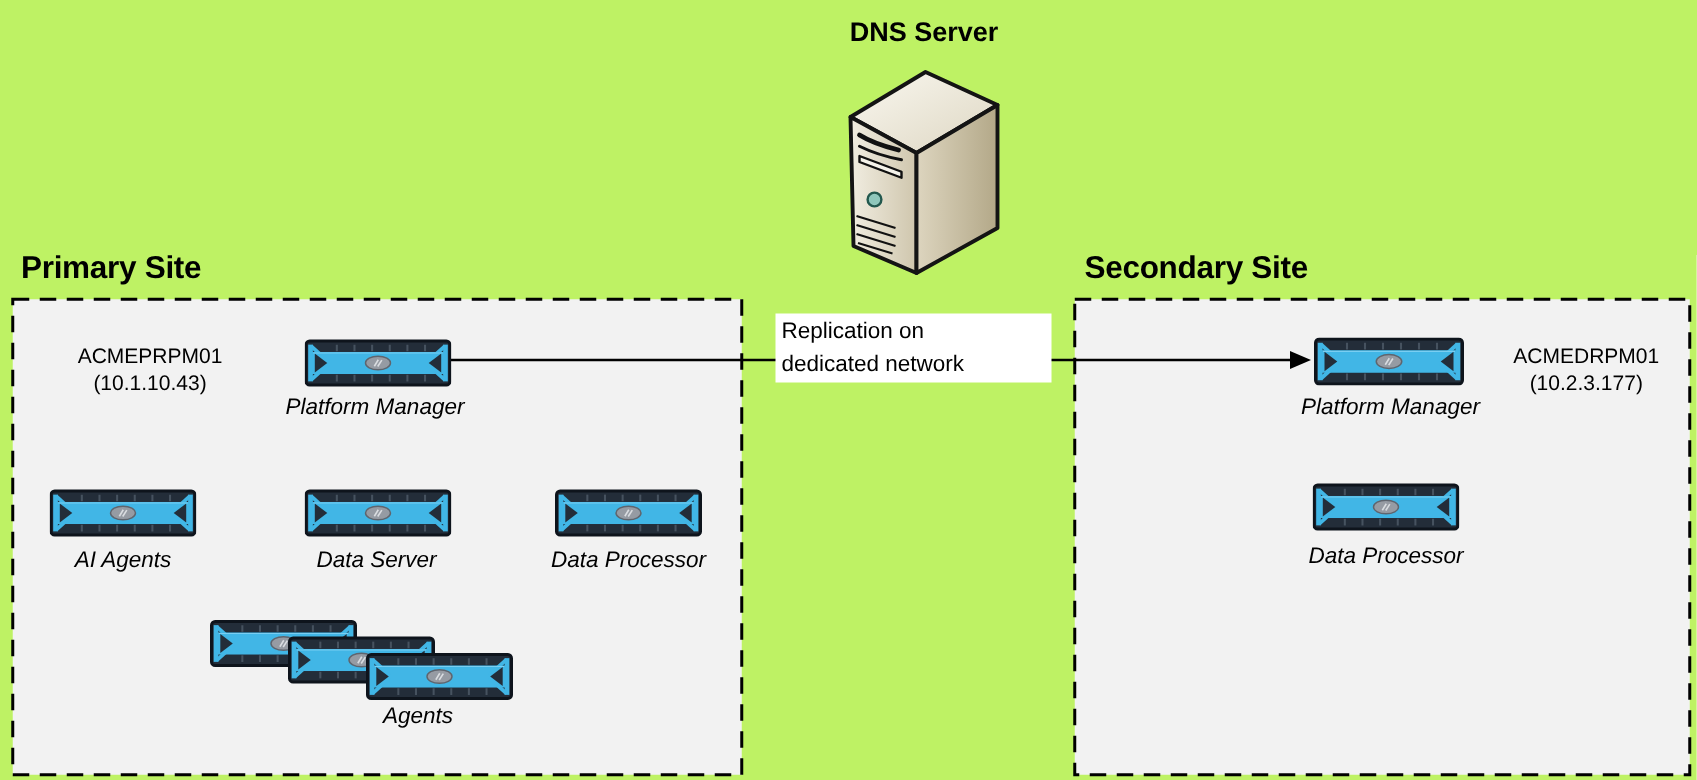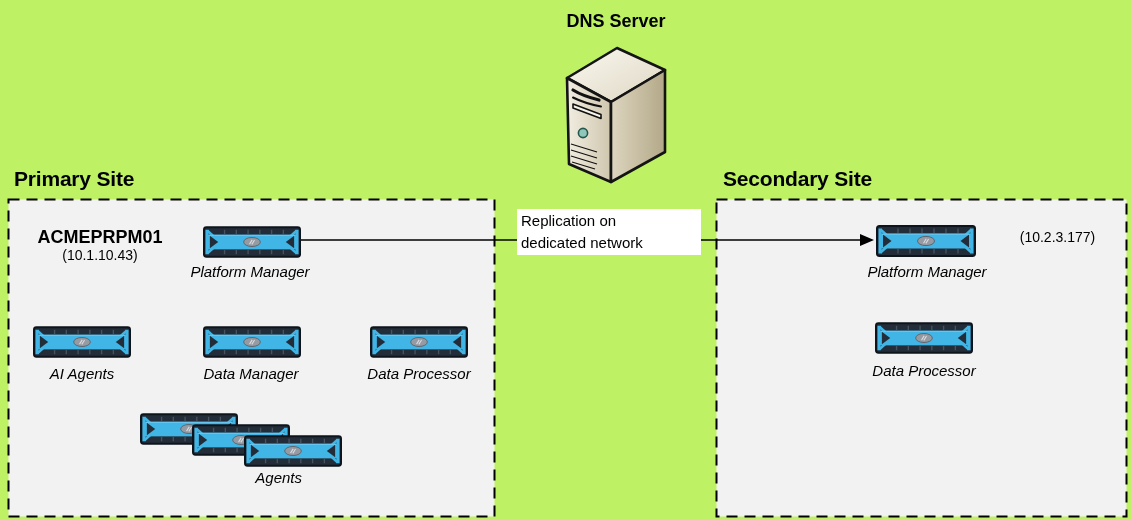--- a/index.html
+++ b/index.html
@@ -5,21 +5,21 @@
   html,body{margin:0;padding:0;background:#fff;}
   #canvas{
     position:relative;width:1131px;height:520px;background:#bef264;
     font-family:"Liberation Sans",sans-serif;color:#000;overflow:hidden;padding-left:39px;
   }
   .abs{position:absolute;}
   .site-title{font-size:21px;font-weight:bold;letter-spacing:-0.2px;z-index:5;}
   .dns-title{font-size:18px;font-weight:bold;text-align:center;z-index:5;}
   .node-label{font-size:15px;text-align:center;z-index:6;font-style:italic;}
   .host-block{text-align:center;z-index:6;line-height:18px;}
-  .host-name{font-size:18px;font-weight:bold;}
+  .host-name{font-size:14px;font-weight:normal;}
   .host-ip{font-size:14px;}
   .appliance{z-index:6;}
   .sitebox{z-index:1;}
   .arrow-layer{z-index:2;}
   .repl-label{
     z-index:4;background:#ffffff;font-size:15px;line-height:22px;
     padding:1px 4px;
   }
   .tower{z-index:5;}
 </style>
@@ -131,21 +131,21 @@
   <div class="abs node-label" style="left:150px;top:263px;width:200px;">Platform Manager</div>
 
   <svg class="abs appliance" style="left:33px;top:326px;" width="98" height="32">
       <use href="#sym-appliance"></use>
     </svg>
   <div class="abs node-label" style="left:21px;top:365px;width:122px;">AI Agents</div>
 
   <svg class="abs appliance" style="left:203px;top:326px;" width="98" height="32">
       <use href="#sym-appliance"></use>
     </svg>
-  <div class="abs node-label" style="left:190px;top:365px;width:122px;">Data Manager</div>
+  <div class="abs node-label" style="left:190px;top:365px;width:122px;">Data Server</div>
 
   <svg class="abs appliance" style="left:370px;top:326px;" width="98" height="32">
       <use href="#sym-appliance"></use>
     </svg>
   <div class="abs node-label" style="left:357px;top:365px;width:124px;">Data Processor</div>
 
   <svg class="abs appliance" style="left:140px;top:413px;" width="98" height="32">
       <use href="#sym-appliance"></use>
     </svg>
   <svg class="abs appliance" style="left:192px;top:424px;" width="98" height="32">
@@ -155,20 +155,21 @@
       <use href="#sym-appliance"></use>
     </svg>
   <div class="abs node-label" style="left:182px;top:469px;width:120px;text-align:right;">Agents</div>
 
   <svg class="abs appliance" style="left:876px;top:225px;" width="100" height="32">
       <use href="#sym-appliance"></use>
     </svg>
   <div class="abs node-label" style="left:827px;top:263px;width:200px;">Platform Manager</div>
 
   <div class="abs host-block" style="left:990px;top:228px;width:135px;">
+    <div class="host-name">ACMEDRPM01</div>
     <div class="host-ip">(10.2.3.177)</div>
   </div>
 
   <svg class="abs appliance" style="left:875px;top:322px;" width="98" height="32">
       <use href="#sym-appliance"></use>
     </svg>
   <div class="abs node-label" style="left:862px;top:362px;width:124px;">Data Processor</div>
 
 </div>
 

